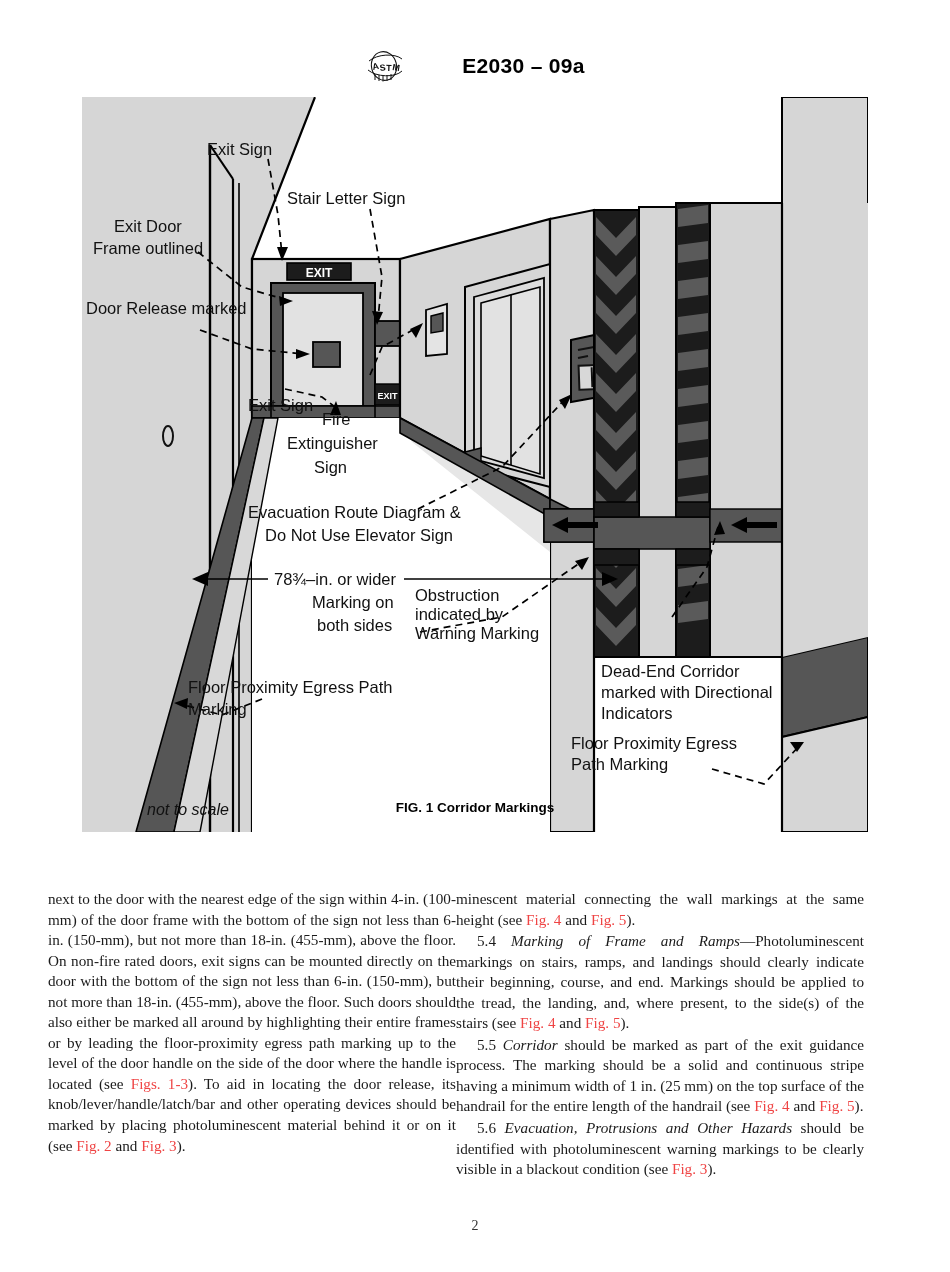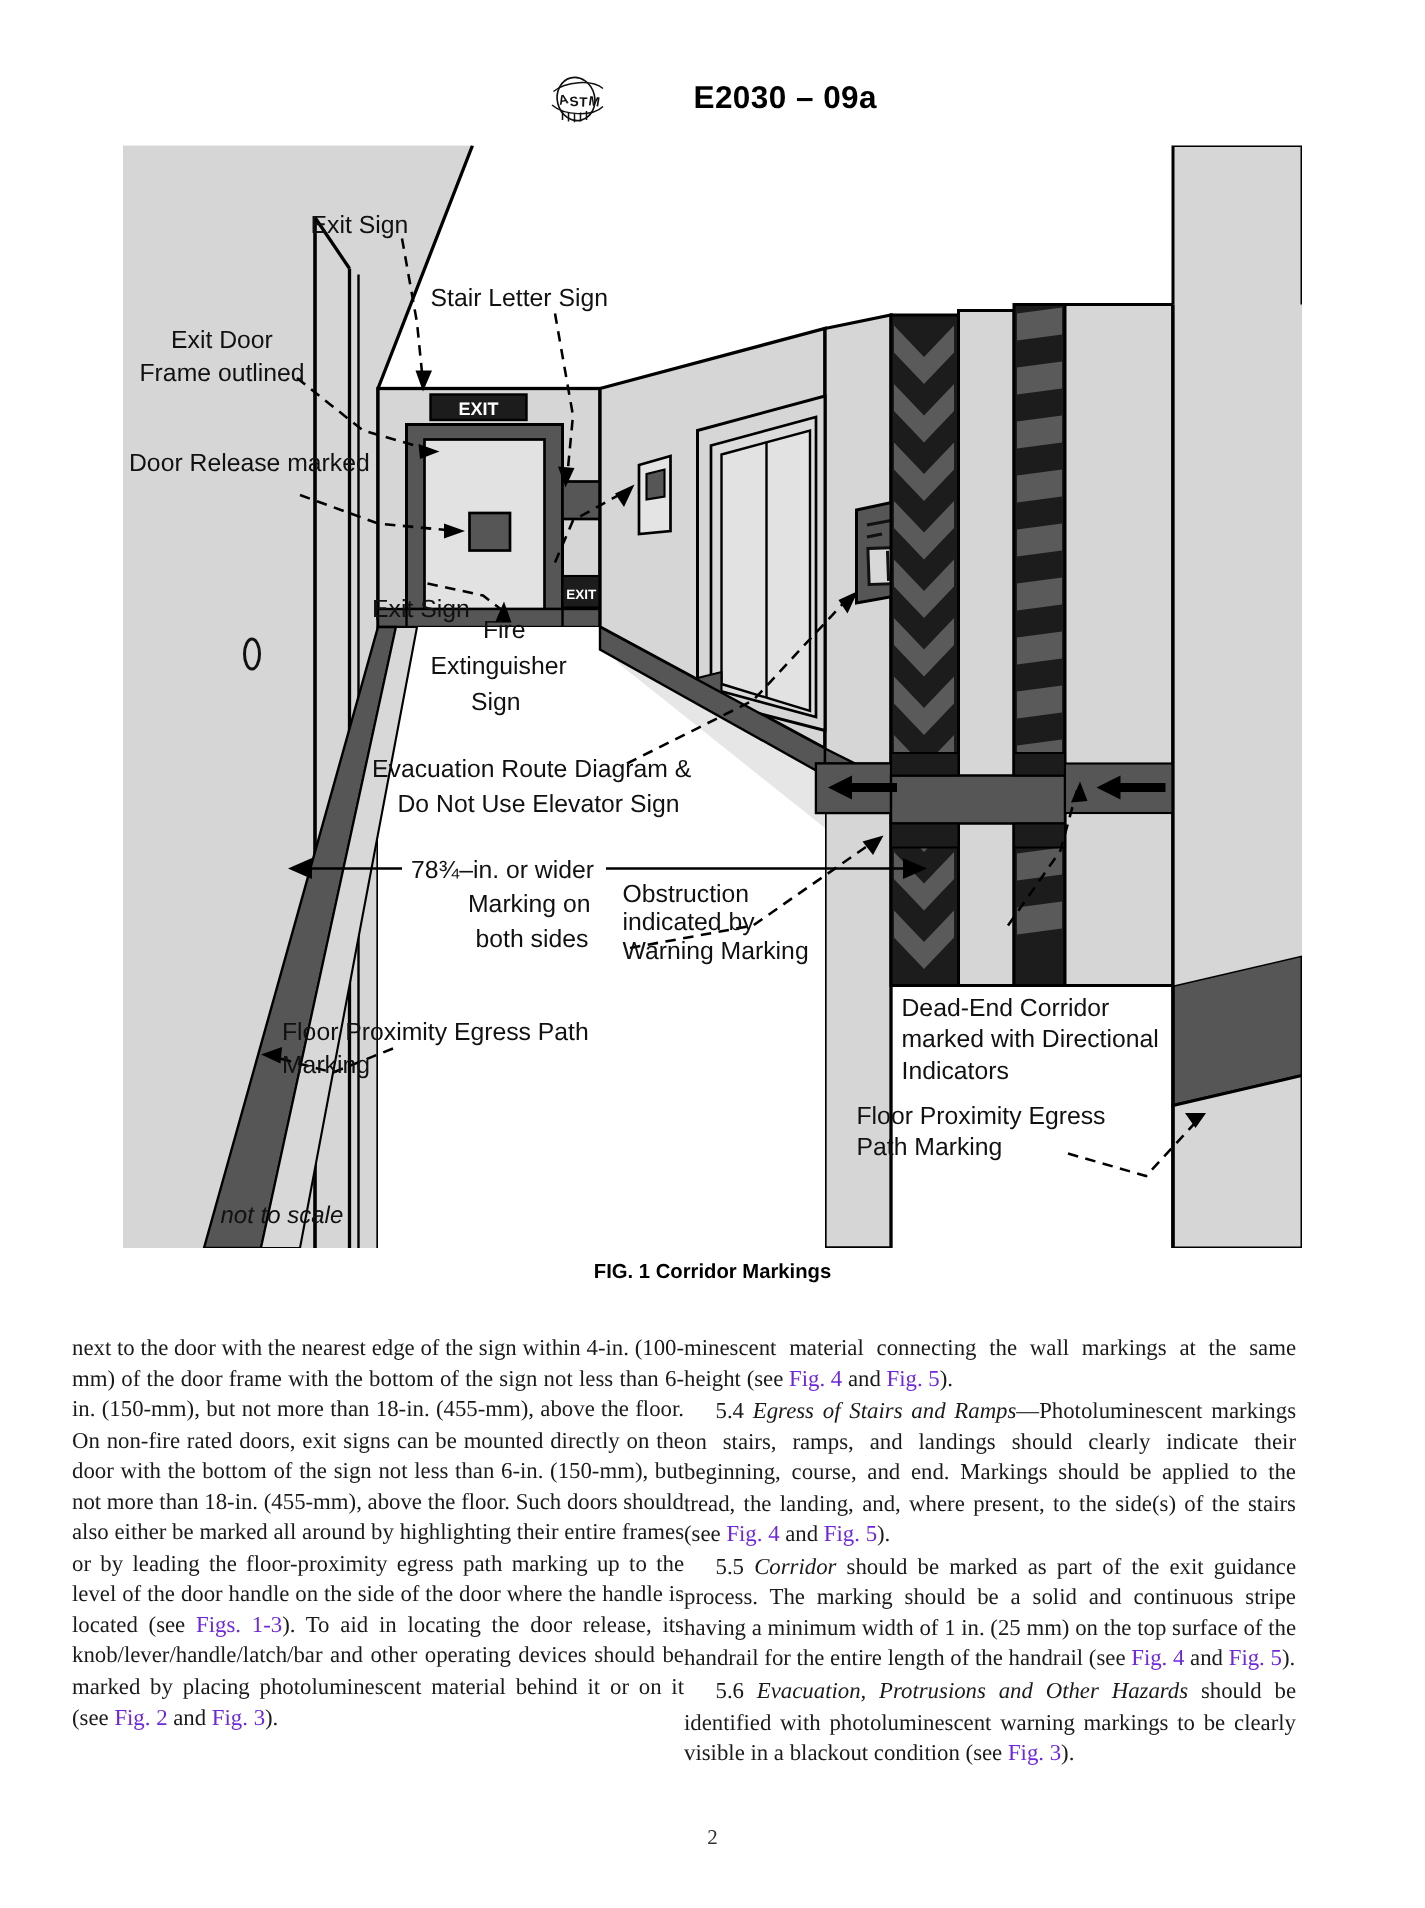--- a/index.html
+++ b/index.html
@@ -43,21 +43,21 @@
     position: absolute;
     left: 82px;
     top: 97px;
     width: 786px;
     height: 735px;
   }
   #figure-svg { display: block; width: 786px; height: 735px; }
   #figure-caption {
     position: absolute;
     left: 0;
-    top: 840px;
+    top: 800px;
     width: 950px;
     text-align: center;
     font-family: "Liberation Sans", sans-serif;
     font-weight: bold;
     font-size: 13.5px;
     color: #000;
   }
 
   
   #body-columns {
@@ -71,21 +71,21 @@
     width: 408px;
     font-size: 15.2px;
     line-height: 20.55px;
     text-align: justify;
     text-justify: inter-word;
     hyphens: none;
   }
   .para { margin: 0; }
   .para + .para { margin-top: 1px; }
   .indent { text-indent: 21px; }
-  .xref { color: #6d28d9; }
+  .xref { color: #ef4444; }
   .it { font-style: italic; }
 
   #page-number {
     position: absolute;
     left: 0;
     top: 1218px;
     width: 950px;
     text-align: center;
     font-size: 14px;
     color: #333;
@@ -384,19 +384,19 @@
 </div>
 
 <div id="figure-caption">FIG. 1 Corridor Markings</div>
 
 <div id="body-columns">
   <div class="text-column" id="left-column">
       <div class="para">next to the door with the nearest edge of the sign within 4-in. (100-mm) of the door frame with the bottom of the sign not less than 6-in. (150-mm), but not more than 18-in. (455-mm), above the floor. On non-fire rated doors, exit signs can be mounted directly on the door with the bottom of the sign not less than 6-in. (150-mm), but not more than 18-in. (455-mm), above the floor. Such doors should also either be marked all around by highlighting their entire frames or by leading the floor-proximity egress path marking up to the level of the door handle on the side of the door where the handle is located (see <span class="xref">Figs. 1-3</span>). To aid in locating the door release, its knob/lever/handle/latch/bar and other operating devices should be marked by placing photoluminescent material behind it or on it (see <span class="xref">Fig. 2</span> and <span class="xref">Fig. 3</span>).</div>
     </div>
   <div class="text-column" id="right-column">
       <div class="para">minescent material connecting the wall markings at the same height (see <span class="xref">Fig. 4</span> and <span class="xref">Fig. 5</span>).</div>
-      <div class="para indent">5.4 <span class="it">Egress of Stairs and Ramps</span>—Photoluminescent markings on stairs, ramps, and landings should clearly indicate their beginning, course, and end. Markings should be applied to the tread, the landing, and, where present, to the side(s) of the stairs (see <span class="xref">Fig. 4</span> and <span class="xref">Fig. 5</span>).</div>
+      <div class="para indent">5.4 <span class="it">Marking of Frame and Ramps</span>—Photoluminescent markings on stairs, ramps, and landings should clearly indicate their beginning, course, and end. Markings should be applied to the tread, the landing, and, where present, to the side(s) of the stairs (see <span class="xref">Fig. 4</span> and <span class="xref">Fig. 5</span>).</div>
       <div class="para indent">5.5 <span class="it">Corridor</span> should be marked as part of the exit guidance process. The marking should be a solid and continuous stripe having a minimum width of 1 in. (25 mm) on the top surface of the handrail for the entire length of the handrail (see <span class="xref">Fig. 4</span> and <span class="xref">Fig. 5</span>).</div>
       <div class="para indent">5.6 <span class="it">Evacuation, Protrusions and Other Hazards</span> should be identified with photoluminescent warning markings to be clearly visible in a blackout condition (see <span class="xref">Fig. 3</span>).</div>
     </div>
 </div>
 
 <div id="page-number">2</div>
 
 </body></html>

